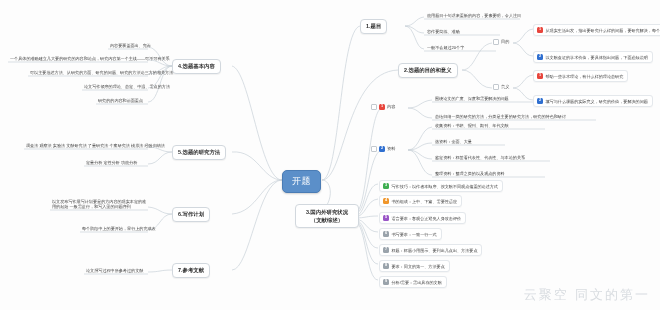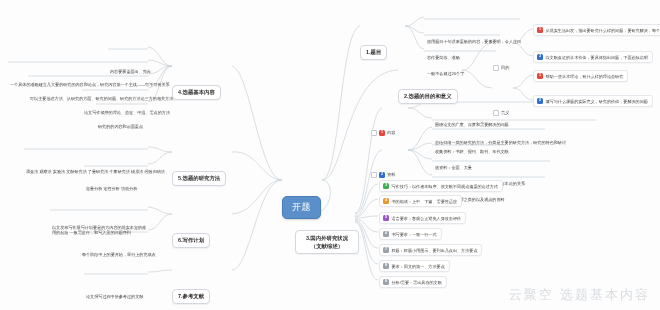--- a/index.html
+++ b/index.html
@@ -9,21 +9,20 @@
     font-family:"Liberation Sans","DejaVu Sans",sans-serif;
     position:relative;
   }
   #canvas{position:absolute;inset:0;width:660px;height:310px;}
   svg.links{position:absolute;left:0;top:0;width:660px;height:310px;pointer-events:none;}
   .node{
     position:absolute;
     box-sizing:border-box;
     white-space:nowrap;
     line-height:1.25;
-    margin-top:26px;
   }
   
   .root{
     background:#5b8fc9;
     border:1px solid #4a7cb5;
     color:#ffffff;
     border-radius:5px;
     font-size:9px;
     padding:5px 9px;
     letter-spacing:0.5px;
@@ -259,15 +258,15 @@
   <div class="node lvl2" style="left:84px;top:159px;">定量分析  定性分析  功能分析</div>
 
   <div class="node lvl1" style="left:172px;top:207px;">6.写作计划</div>
   <div class="node lvl2" style="left:50px;top:198px;width:100px;white-space:normal;">以文发布写作展写计划要是的方内容的现实本定的准用的起始
 一般需进行，和写入里的问题序列</div>
   <div class="node lvl2" style="left:80px;top:225px;">每个阶段中上的要开始，显行上的完成表</div>
 
   <div class="node lvl1" style="left:172px;top:263px;">7.参考文献</div>
   <div class="node lvl2" style="left:84px;top:267px;">论文撰写过程中所参考过的文献</div>
 
-  <div class="watermark">云聚空 选题基本内容</div>
+  <div class="watermark">云聚空 同文的第一</div>
 
 </div>
 
 </body></html>

